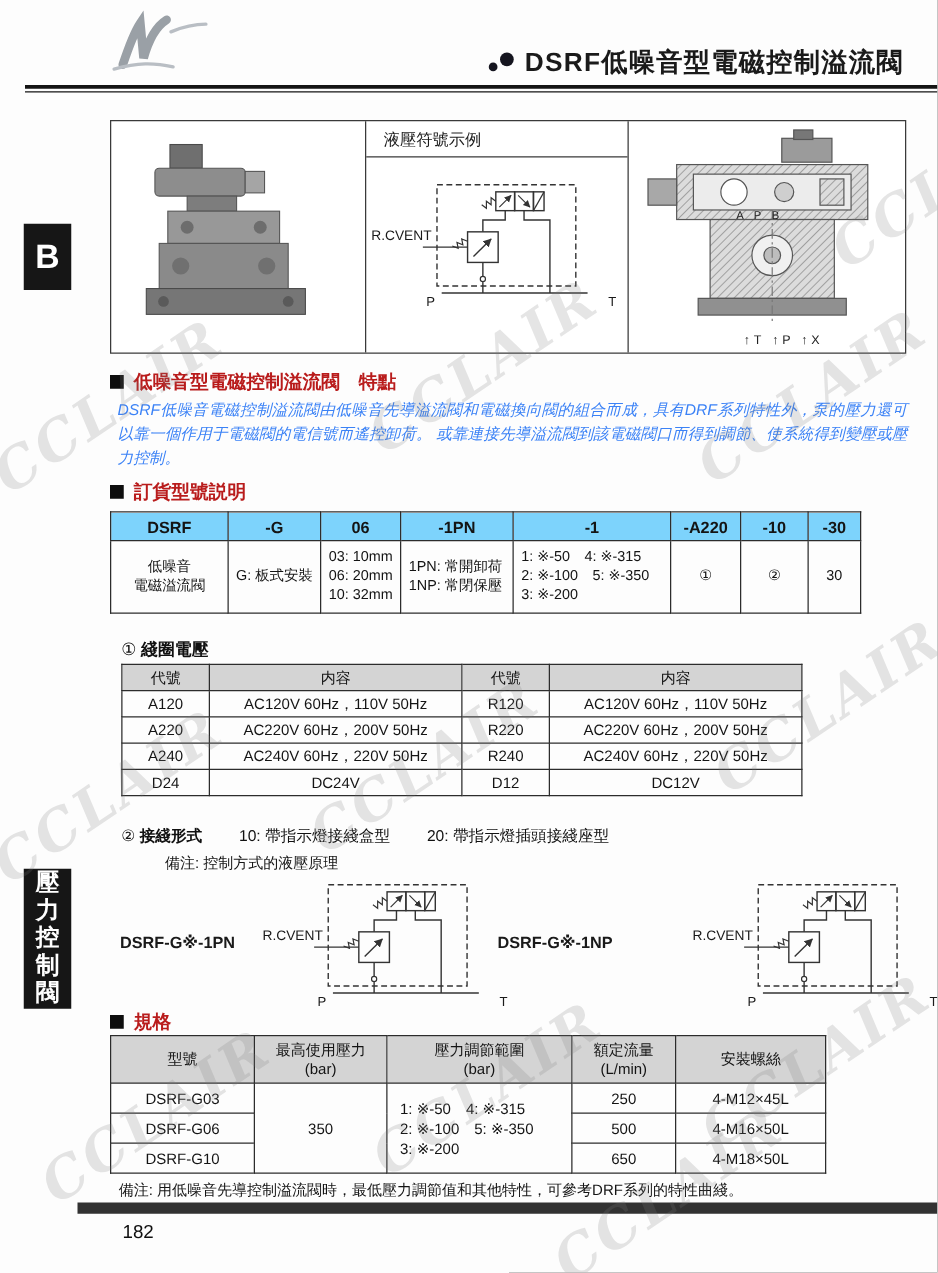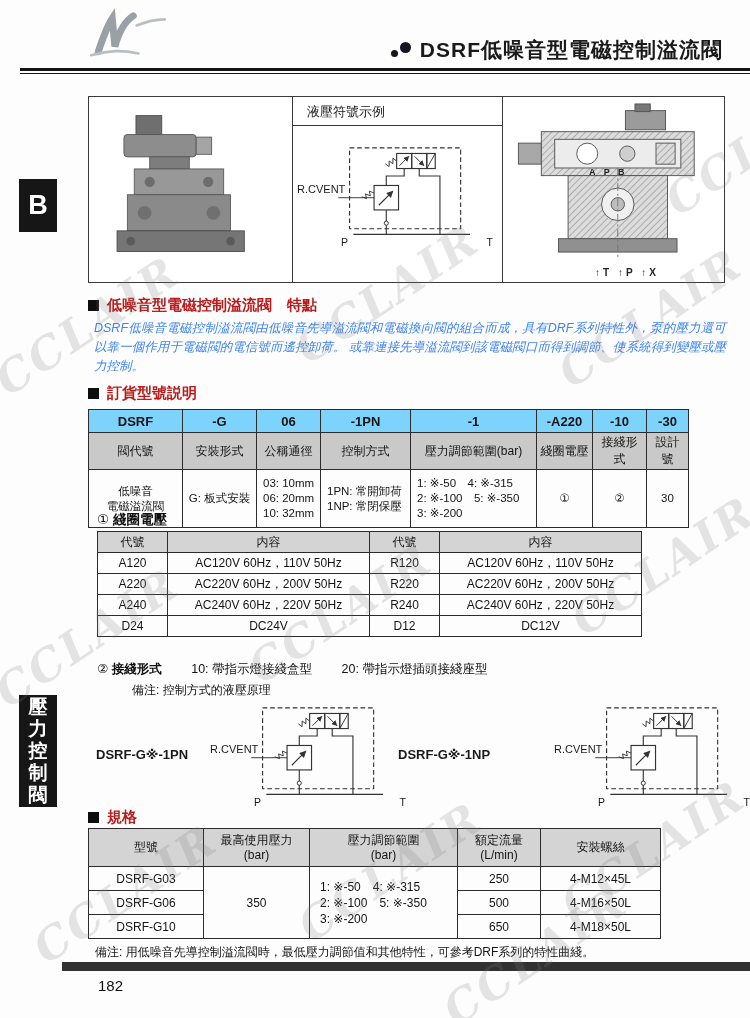--- a/index.html
+++ b/index.html
@@ -25,21 +25,21 @@
              color:#fff; display:flex; flex-direction:column; align-items:center; justify-content:center; }
   .cat-tab span { font-size:19px; font-weight:bold; line-height:22px; }
 
   
   .gallery { position:absolute; left:88px; top:96px; width:637px; height:187px; border:1px solid #3a3a3a;
              display:flex; background:#fff; }
   .g-cell { position:relative; height:100%; }
   .g-cell + .g-cell { border-left:1px solid #3a3a3a; }
   .g-photo { width:203px; display:flex; align-items:center; justify-content:center; }
   .g-symbol { width:210px; }
-  .g-section { width:221px;font-weight:bold; }
+  .g-section { width:221px; }
   .g-sym-title { display:block; padding:6px 0 4px 14px; font-size:13px; border-bottom:1px solid #3a3a3a; }
   .xsec-svg { position:absolute; left:4px; top:6px; width:212px; height:172px; }
   .apb { position:absolute; left:86px; top:70px; font-size:9px; letter-spacing:3px; color:#222; }
   .tpx { position:absolute; left:92px; bottom:4px; font-size:10px; letter-spacing:3px; color:#222; }
 
   
   .schematic { position:relative; width:196px; height:108px; }
   .schem-svg { position:absolute; left:30px; top:0; width:160px; height:106px; }
   .rc { position:absolute; left:0; top:44px; font-size:11px; line-height:11px; display:flex; flex-direction:row; }
   .plab { position:absolute; left:44px; bottom:0; font-size:10.5px; }
@@ -249,30 +249,20 @@
         <tr class="code">
       <td>DSRF</td>
       <td>-G</td>
       <td>06</td>
       <td>-1PN</td>
       <td>-1</td>
       <td>-A220</td>
       <td>-10</td>
       <td>-30</td>
     </tr>
-    <tr class="lbl">
-      <td>閥代號</td>
-      <td>安裝形式</td>
-      <td>公稱通徑</td>
-      <td>控制方式</td>
-      <td>壓力調節範圍(bar)</td>
-      <td>綫圈電壓</td>
-      <td>接綫形式</td>
-      <td>設計號</td>
-    </tr>
     <tr class="det">
       <td>
         <div>低噪音</div>
         <div>電磁溢流閥</div>
       </td>
       <td>G: 板式安裝</td>
       <td class="ta-l">
         <div>03: 10mm</div>
         <div>06: 20mm</div>
         <div>10: 32mm</div>

